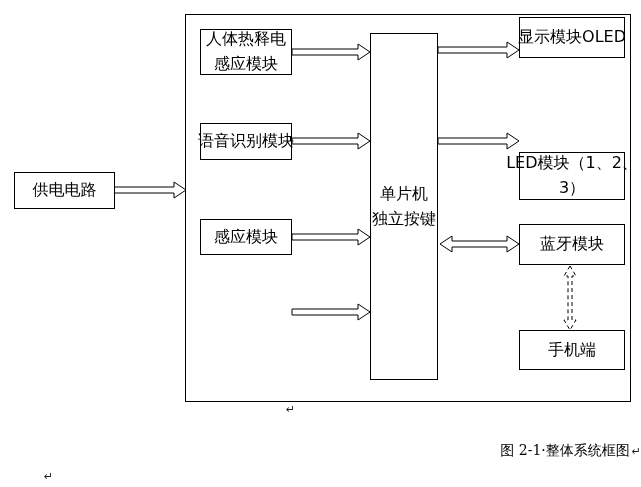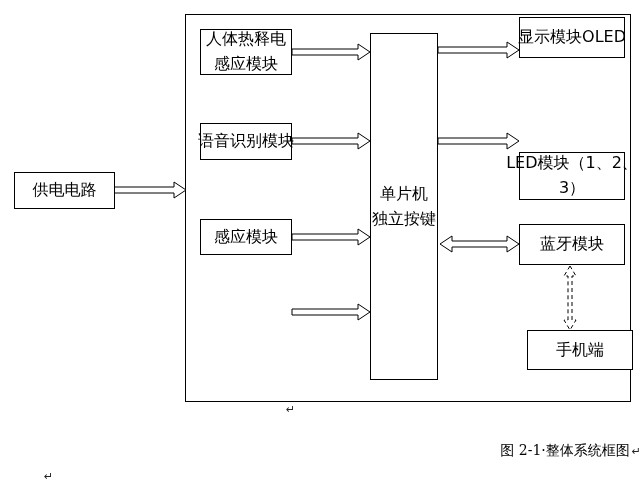--- a/index.html
+++ b/index.html
@@ -41,21 +41,21 @@
 
   #box-power  { left: 14px;  top: 172px; width: 101px; height: 37px; }
   #box-pir    { left: 200px; top: 29px;  width: 92px;  height: 46px; }
   #box-voice  { left: 200px; top: 123px; width: 92px;  height: 37px; }
   #box-light  { left: 200px; top: 219px; width: 92px;  height: 36px; }
   #box-key    { left: 200px; top: 294px; width: 92px;  height: 36px; }
   #box-mcu    { left: 370px; top: 33px;  width: 68px;  height: 347px; }
   #box-oled   { left: 519px; top: 17px;  width: 106px; height: 41px; }
   #box-led    { left: 519px; top: 117px; width: 106px; height: 48px; margin-top: 35px; }
   #box-bt     { left: 519px; top: 224px; width: 106px; height: 41px; text-align: center; }
-  #box-phone  { left: 519px; top: 330px; width: 106px; height: 40px; margin-left: 8px; }
+  #box-phone  { left: 519px; top: 330px; width: 106px; height: 40px; }
 
   #arrow-layer {
     position: absolute;
     left: 0; top: 0;
     width: 641px; height: 487px;
     z-index: 1;
     pointer-events: none;
   }
   .caption {
     position: absolute;

